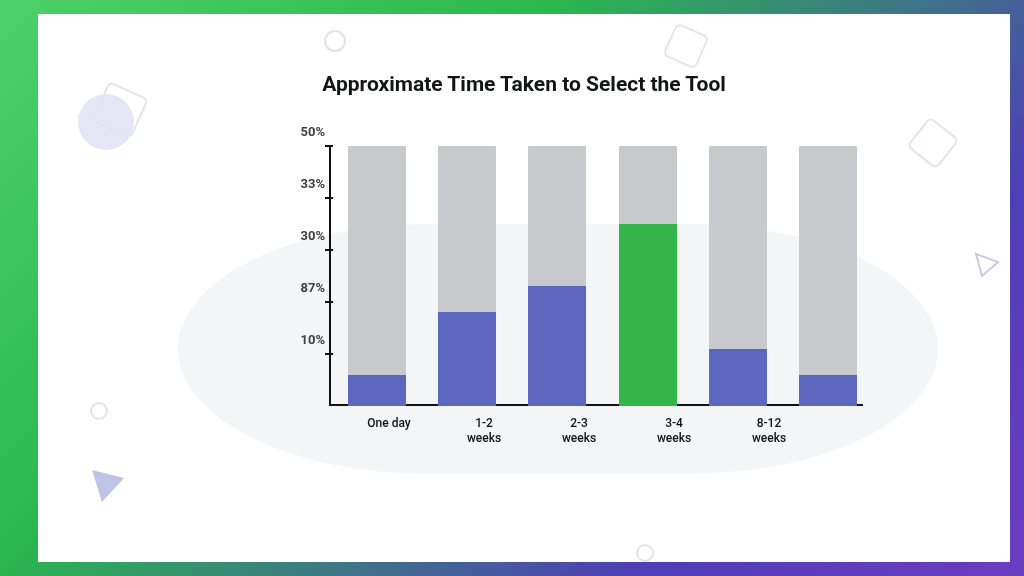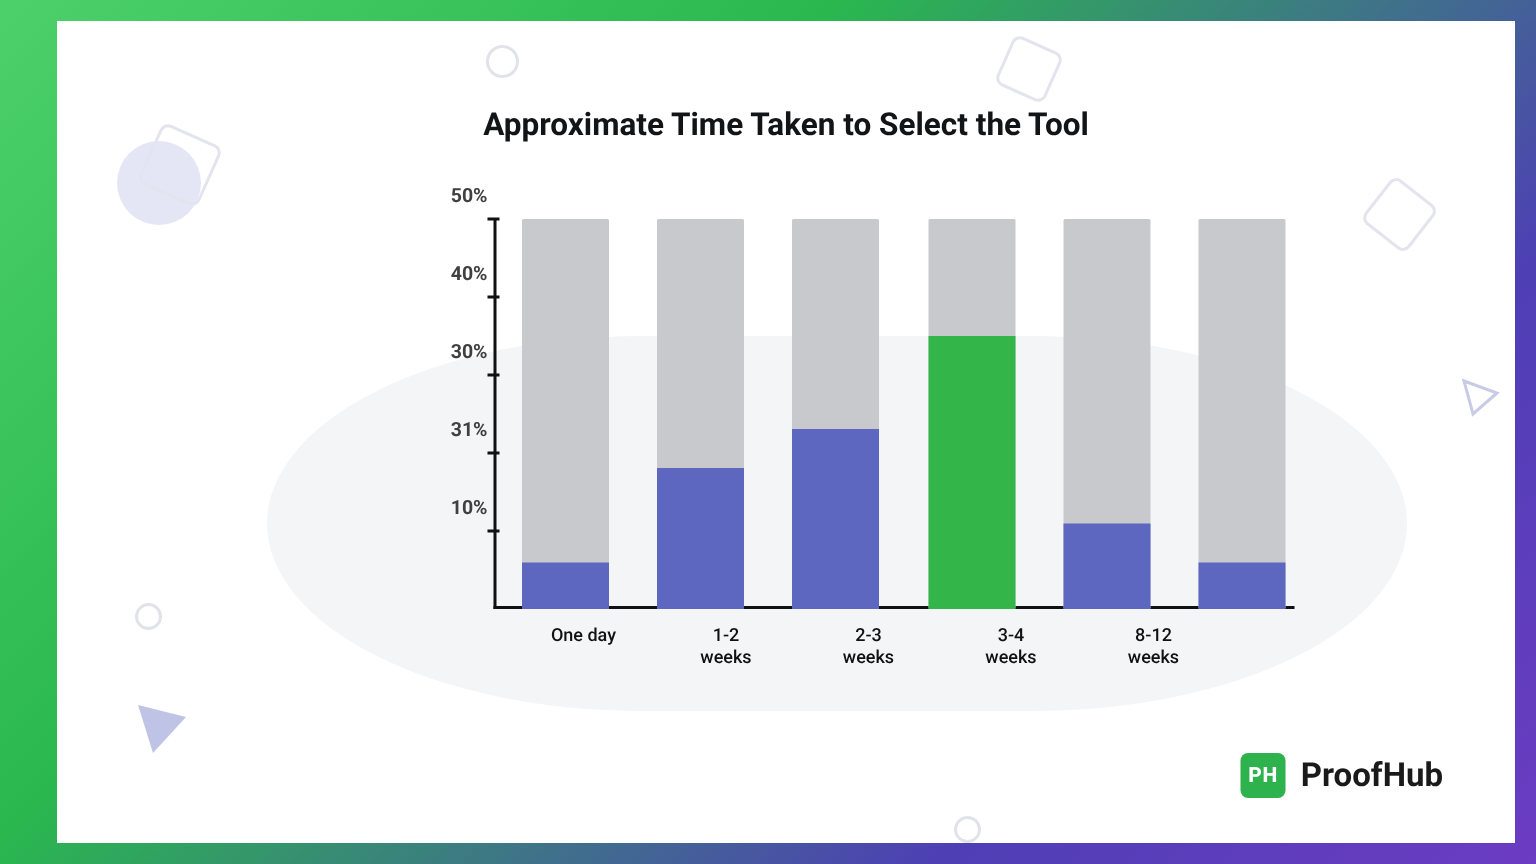--- a/index.html
+++ b/index.html
@@ -65,25 +65,25 @@
     <div class="blob b1"></div>
 
     <div class="title">Approximate Time Taken to Select the Tool</div>
 
     <div class="chart">
       <div class="axis-y"></div>
       <div class="axis-x"></div>
       <div id="yticks">
           <div class="tick-label" style="bottom: 20%;">10%</div>
           <div class="tick-mark" style="bottom: calc(20% - 1px);"></div>
-          <div class="tick-label" style="bottom: 40%;">31%</div>
+          <div class="tick-label" style="bottom: 40%;">87%</div>
           <div class="tick-mark" style="bottom: calc(40% - 1px);"></div>
           <div class="tick-label" style="bottom: 60%;">30%</div>
           <div class="tick-mark" style="bottom: calc(60% - 1px);"></div>
-          <div class="tick-label" style="bottom: 80%;">40%</div>
+          <div class="tick-label" style="bottom: 80%;">33%</div>
           <div class="tick-mark" style="bottom: calc(80% - 1px);"></div>
           <div class="tick-label" style="bottom: 100%;">50%</div>
           <div class="tick-mark" style="bottom: calc(100% - 1px);"></div>
         </div>
       <div class="bars" id="bars">
           <div class="barcol">
             <div class="bar-bg"></div>
             <div class="bar-fg" style="height: 12%;"></div>
           </div>
           <div class="barcol">
@@ -110,19 +110,15 @@
     </div>
 
     <div class="xlabels" id="xlabels">
         <div class="xlab">One day</div>
         <div class="xlab">1-2<br>weeks</div>
         <div class="xlab">2-3<br>weeks</div>
         <div class="xlab">3-4<br>weeks</div>
         <div class="xlab">8-12<br>weeks</div>
       </div>
 
-    <div class="logo">
-      <div class="mark">PH</div>
-      <div class="name">ProofHub</div>
-    </div>
 
   </div>
 </div>
 
 </body></html>

